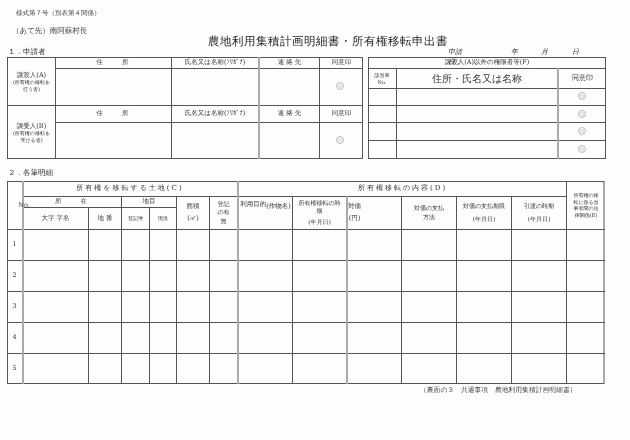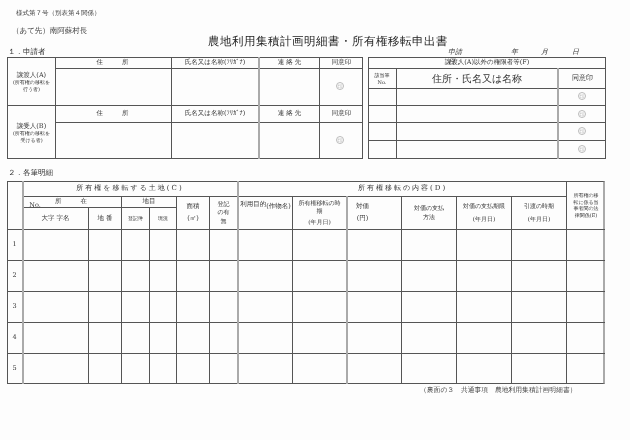--- a/index.html
+++ b/index.html
@@ -122,21 +122,21 @@
   <div class="vl" style="left:176px;top:196px;height:188px;"></div>
   <div class="vl" style="left:209px;top:196px;height:188px;"></div>
   <div class="vlg" style="left:237px;top:181px;height:203px;"></div>
   <div class="vl" style="left:292px;top:196px;height:188px;"></div>
   <div class="vlg" style="left:346px;top:196px;height:188px;"></div>
   <div class="vl" style="left:401px;top:196px;height:188px;"></div>
   <div class="vl" style="left:456px;top:196px;height:188px;"></div>
   <div class="vl" style="left:511px;top:196px;height:188px;"></div>
   <div class="vl" style="left:566px;top:181px;height:203px;"></div>
 
-  <div class="cell" style="left:18px;top:181px;width:34px;height:48px;">No.</div>
+  <div class="cell" style="left:7px;top:181px;width:34px;height:48px;">No.</div>
   <div class="cell wide" style="left:23px;top:181px;width:214px;height:15px;font-size:7px;">所有権を移転する土地(C)</div>
   <div class="cell wide" style="left:23px;top:196px;width:98px;height:11px;">所　　在</div>
   <div class="cell" style="left:23px;top:207px;width:65px;height:22px;">大字 字名</div>
   <div class="cell" style="left:89px;top:207px;width:32px;height:22px;">地 番</div>
   <div class="cell" style="left:122px;top:196px;width:54px;height:11px;">地目</div>
   <div class="cell small" style="left:122px;top:207px;width:27px;height:22px;">登記簿</div>
   <div class="cell small" style="left:150px;top:207px;width:26px;height:22px;">現況</div>
   <div class="cell" style="left:177px;top:196px;width:32px;height:33px;flex-direction:column;">
     <div>面積</div>
     <div style="margin-top:3px">(㎡)</div>
@@ -145,21 +145,21 @@
 
   <div class="cell wide" style="left:239px;top:181px;width:327px;height:15px;font-size:7px;">所有権移転の内容(D)</div>
   <div class="cell" style="left:239px;top:188px;width:53px;height:33px;flex-direction:row;">
     <div>利用目的</div>
     <div style="margin-top:3px">(作物名)</div>
   </div>
   <div class="cell" style="left:293px;top:196px;width:53px;height:33px;flex-direction:column;font-size:6px;">
     <div style="width:44px;white-space:normal;">所有権移転の時期</div>
     <div style="margin-top:2px">(年月日)</div>
   </div>
-  <div class="cell" style="left:336px;top:196px;width:53px;height:33px;flex-direction:column;">
+  <div class="cell" style="left:328px;top:196px;width:53px;height:33px;flex-direction:column;">
     <div>対価</div>
     <div style="margin-top:3px">(円)</div>
   </div>
   <div class="cell" style="left:402px;top:196px;width:54px;height:33px;font-size:6px;">
     <div style="width:34px;white-space:normal;">対価の支払方法</div>
   </div>
   <div class="cell" style="left:457px;top:196px;width:54px;height:33px;flex-direction:column;font-size:6px;">
     <div>対価の支払期限</div>
     <div style="margin-top:4px">(年月日)</div>
   </div>

